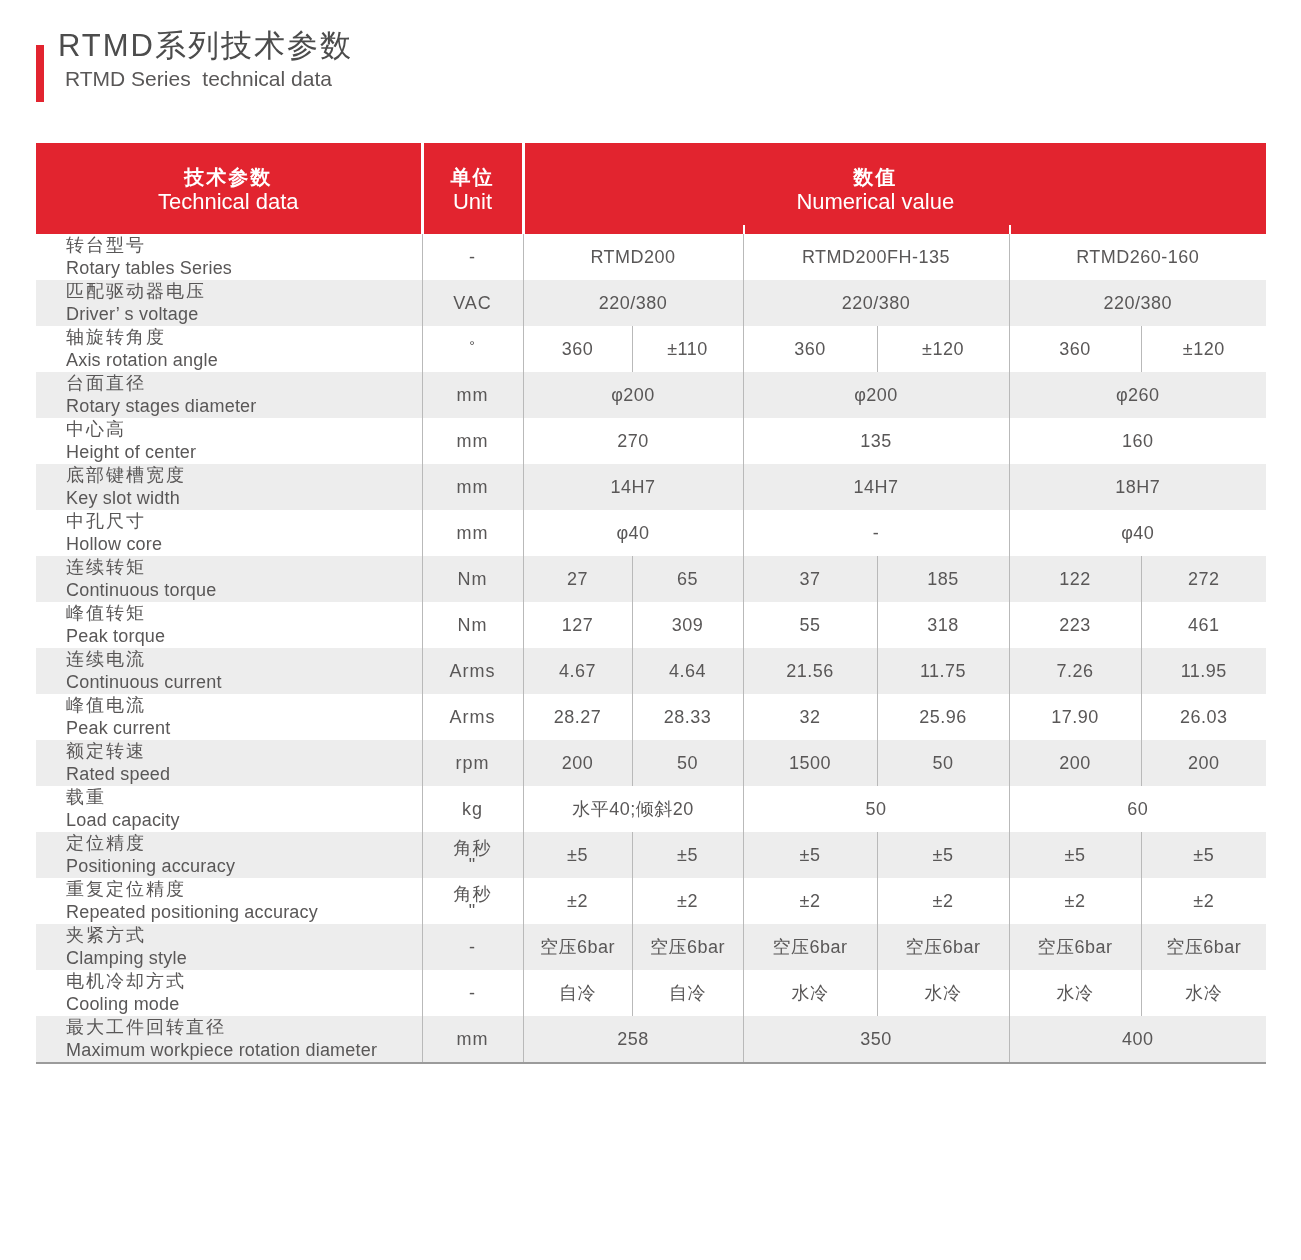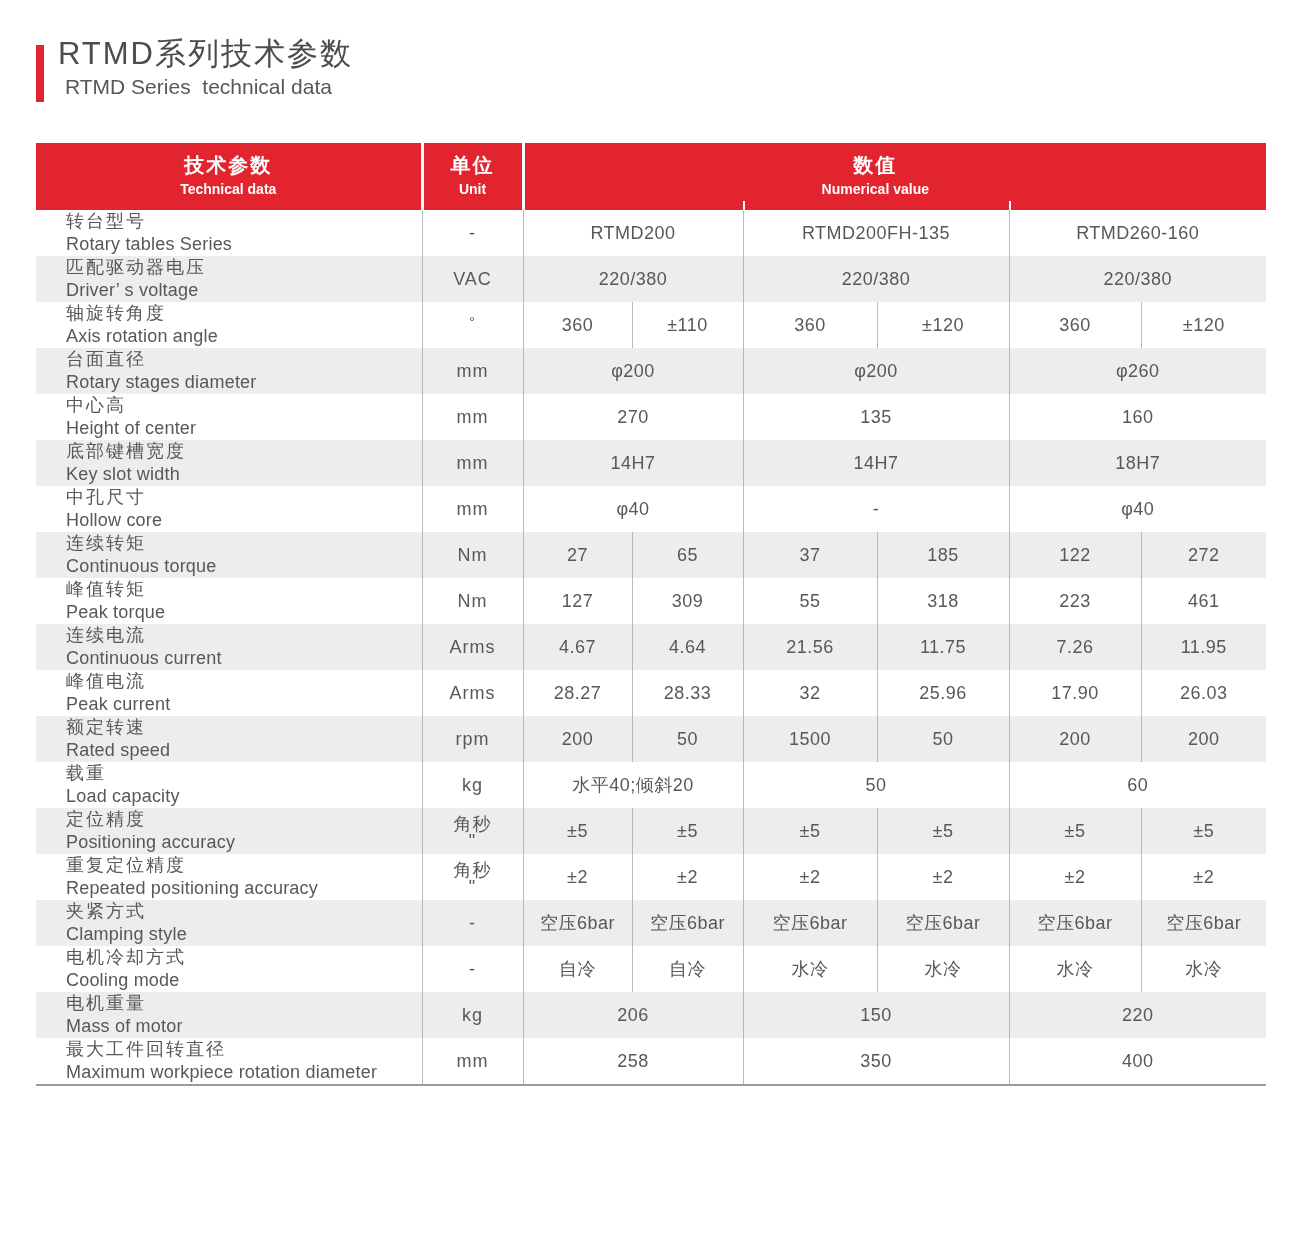--- a/index.html
+++ b/index.html
@@ -3,35 +3,35 @@
 <meta charset="utf-8">
 <style>
   html,body{margin:0;padding:0;}
   body{
     width:1301px;height:1260px;position:relative;background:#ffffff;
     font-family:"Liberation Sans","DejaVu Sans",sans-serif;color:#595757;
     overflow:hidden;
   }
   
   .accent-bar{position:absolute;left:36px;top:45px;width:8px;height:57px;background:#e2242f;}
-  .title-block{position:absolute;left:58px;top:34px;}
+  .title-block{position:absolute;left:58px;top:26px;}
   .title-zh{font-size:31px;line-height:40px;color:#4c4c4c;font-weight:400;letter-spacing:2px;}
   .title-en{font-size:21px;line-height:26px;color:#595757;white-space:pre;margin-left:7px;}
   
   table.spec{
     position:absolute;left:36px;top:143px;width:1230px;
     border-collapse:collapse;table-layout:fixed;
     border-bottom:2px solid #9b9b9b;
   }
   thead th{
-    background:#e2242f;color:#ffffff;height:59px;padding:4px;vertical-align:middle;
+    background:#e2242f;color:#ffffff;height:59px;padding:16px;vertical-align:middle;
     font-weight:400;
   }
   .th-zh{font-size:20px;font-weight:700;line-height:26px;letter-spacing:2px;}
-  .th-en{font-size:14px;font-weight:700;line-height:23px;}
+  .th-en{font-size:22px;font-weight:400;line-height:23px;}
   .th-param,.th-unit{border-right:3px solid #ffffff;}
   .th-value{position:relative;margin-left:18px;}
   .th-value .hdr-wrap{padding-right:40px;}
   .notch{position:absolute;bottom:0;width:2px;height:9px;background:#ffffff;}
   .n1{left:218px;}
   .n2{left:484px;}
   tbody tr{height:38px;}
   tbody tr:nth-child(even){background:#ededed;}
   tbody td{padding:0;vertical-align:middle;font-size:18px;color:#595757;}
   td.param{text-align:left;padding-left:30px;border-right:1px solid #b9b9b9;}
@@ -286,30 +286,20 @@
         <td class="unit"><span>-</span></td>
         <td class="v" colspan="1">自冷</td>
         <td class="v" colspan="1">自冷</td>
         <td class="v" colspan="1">水冷</td>
         <td class="v" colspan="1">水冷</td>
         <td class="v" colspan="1">水冷</td>
         <td class="v last" colspan="1">水冷</td>
       </tr>
       <tr>
         <td class="param">
-          <div class="p-zh">电机重量</div>
-          <div class="p-en">Mass of motor</div>
-        </td>
-        <td class="unit"><span>kg</span></td>
-        <td class="v" colspan="2">206</td>
-        <td class="v" colspan="2">150</td>
-        <td class="v last" colspan="2">220</td>
-      </tr>
-      <tr>
-        <td class="param">
           <div class="p-zh">最大工件回转直径</div>
           <div class="p-en">Maximum workpiece rotation diameter</div>
         </td>
         <td class="unit"><span>mm</span></td>
         <td class="v" colspan="2">258</td>
         <td class="v" colspan="2">350</td>
         <td class="v last" colspan="2">400</td>
       </tr>
     </tbody>
 </table>

